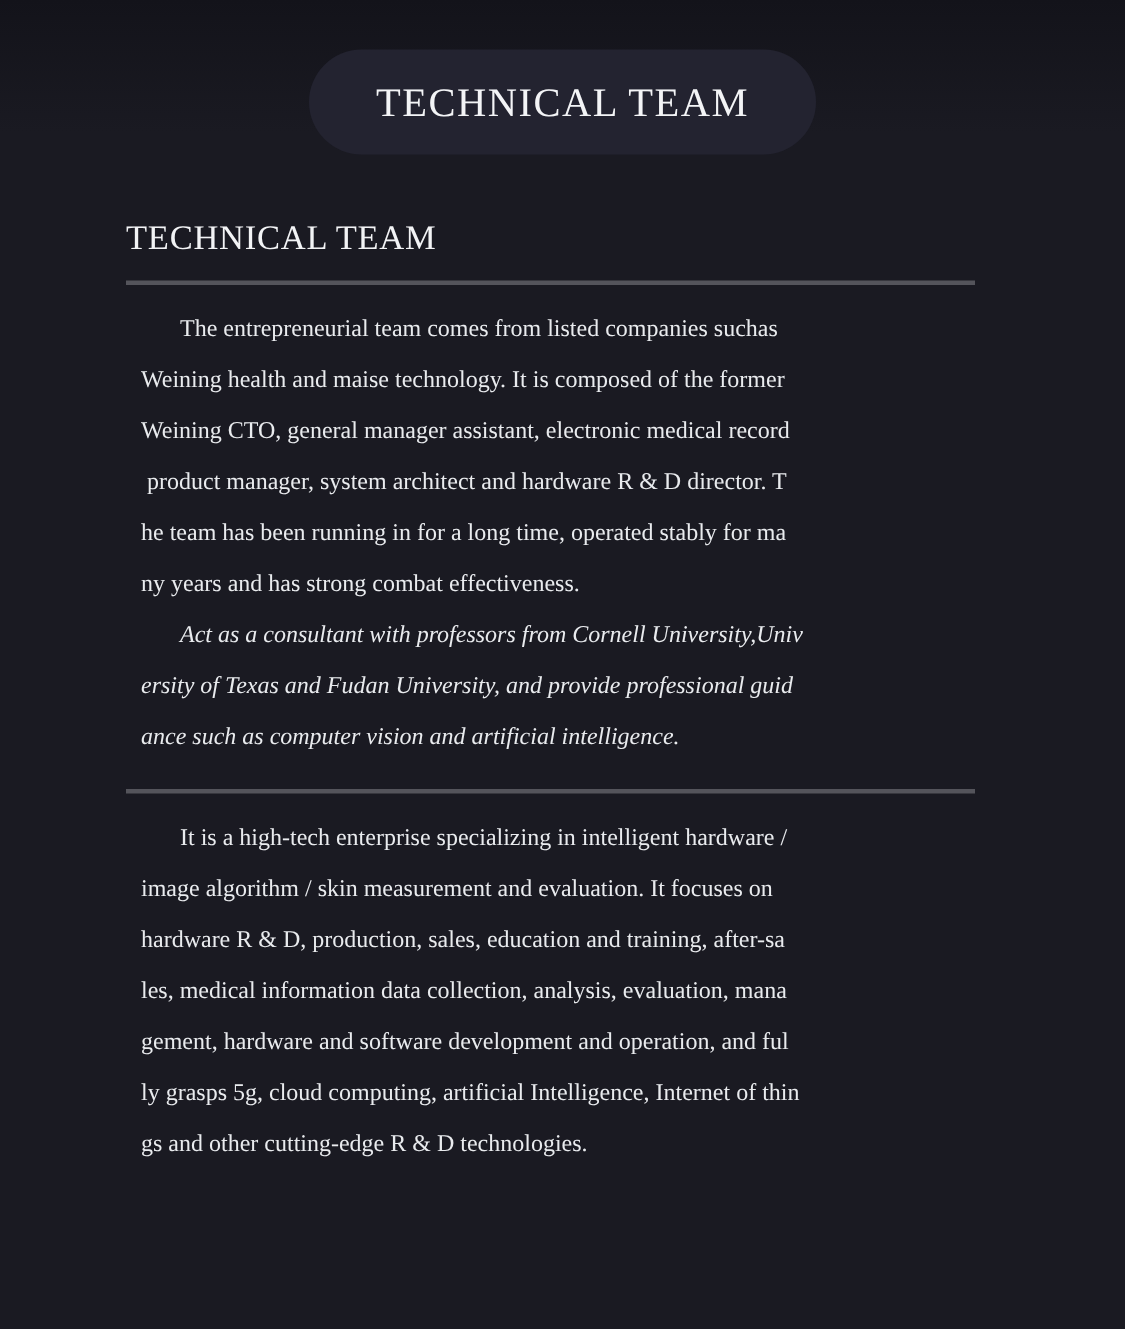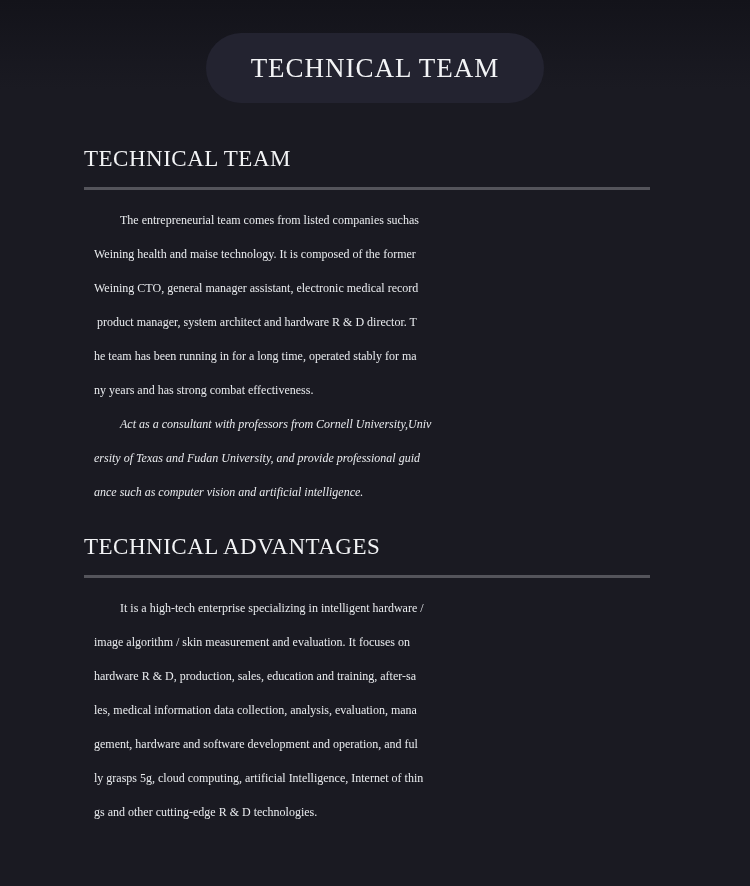--- a/index.html
+++ b/index.html
@@ -40,21 +40,21 @@
   .section-team .section-title { margin-top: 44px; }
   .section-advantages .section-title { margin-top: 26px; }
   .divider {
     width: 566px;
     height: 3px;
     margin-top: 17px;
     background: #54545b;
   }
   .para {
     margin: 13px 0 0 10px;
-    font-size: 12px;
+    font-size: 16px;
     line-height: 34px;
     color: #e9ebee;
     white-space: pre;
     text-indent: 26px;
   }
   .para + .para { margin-top: 0; font-style: italic; }
 </style>
 </head>
 <body>
 
@@ -74,21 +74,20 @@
 Weining CTO, general manager assistant, electronic medical record
  product manager, system architect and hardware R &amp; D director. T
 he team has been running in for a long time, operated stably for ma
 ny years and has strong combat effectiveness.</p>
       <p class="para">Act as a consultant with professors from Cornell University,Univ
 ersity of Texas and Fudan University, and provide professional guid
 ance such as computer vision and artificial intelligence.</p>
     </section>
 
     <section class="section-advantages">
-      <h2 class="section-title">TECHNICAL ADVANTAGES</h2>
       <div class="divider"></div>
       <p class="para">It is a high-tech enterprise specializing in intelligent hardware /
 image algorithm / skin measurement and evaluation. It focuses on
 hardware R &amp; D, production, sales, education and training, after-sa
 les, medical information data collection, analysis, evaluation, mana
 gement, hardware and software development and operation, and ful
 ly grasps 5g, cloud computing, artificial Intelligence, Internet of thin
 gs and other cutting-edge R &amp; D technologies.</p>
     </section>
 

